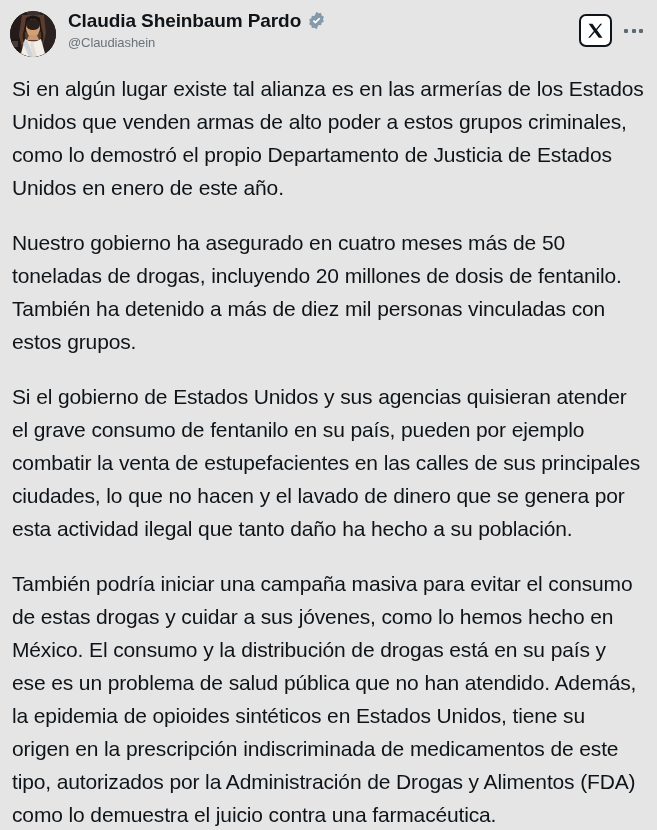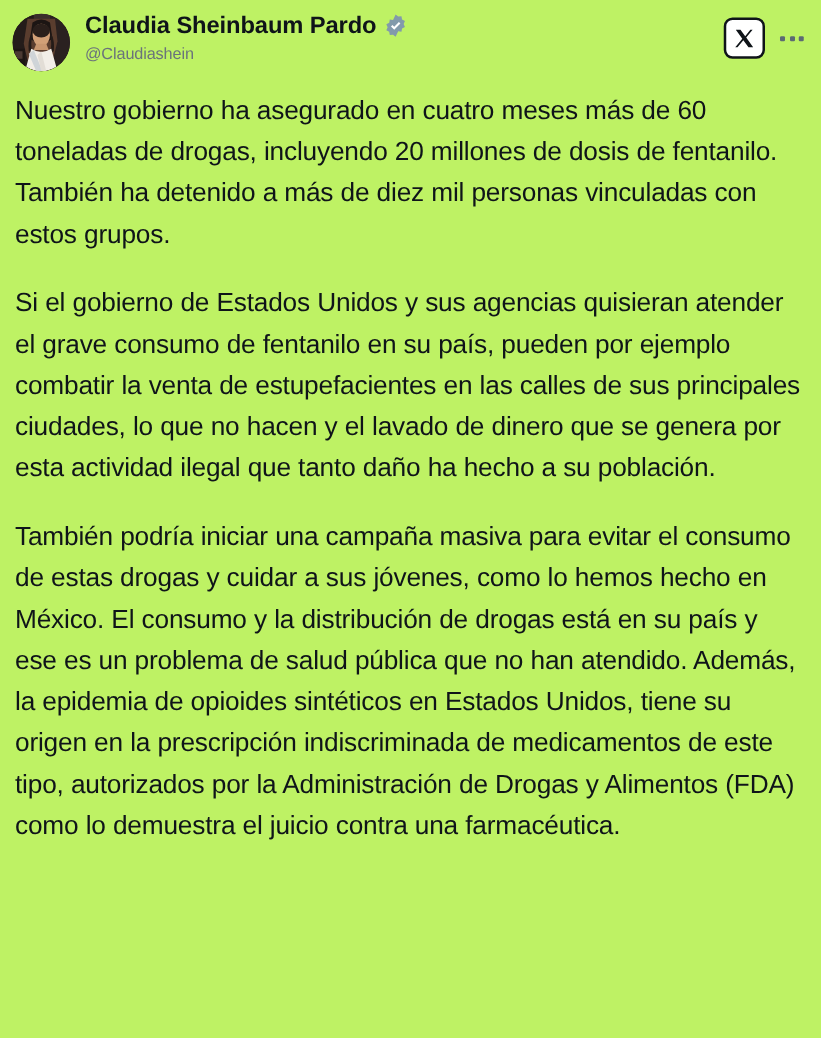--- a/index.html
+++ b/index.html
@@ -11,21 +11,21 @@
     width: 657px;
     height: 830px;
     overflow: hidden;
     font-family: "Liberation Sans", sans-serif;
     -webkit-font-smoothing: antialiased;
   }
 
   .tweet-card {
     width: 657px;
     height: 830px;
-    background: #bef264;
+    background: #e5e5e5;
     box-sizing: border-box;
     padding: 0;
     position: relative;
   }
 
   
   .tweet-header {
     display: flex;
     align-items: flex-start;
     padding: 10px 12px 0 10px;
@@ -188,18 +188,19 @@
       <div class="more-button">
         <span class="dot"></span>
         <span class="dot"></span>
         <span class="dot"></span>
       </div>
     </div>
 
   </div>
 
   <div class="tweet-body">
-    <p class="tweet-paragraph">Nuestro gobierno ha asegurado en cuatro meses más de 60 toneladas de drogas, incluyendo 20 millones de dosis de fentanilo. También ha detenido a más de diez mil personas vinculadas con estos grupos.</p>
+    <p class="tweet-paragraph">Si en algún lugar existe tal alianza es en las armerías de los Estados Unidos que venden armas de alto poder a estos grupos criminales, como lo demostró el propio Departamento de Justicia de Estados Unidos en enero de este año.</p>
+    <p class="tweet-paragraph">Nuestro gobierno ha asegurado en cuatro meses más de 50 toneladas de drogas, incluyendo 20 millones de dosis de fentanilo. También ha detenido a más de diez mil personas vinculadas con estos grupos.</p>
     <p class="tweet-paragraph">Si el gobierno de Estados Unidos y sus agencias quisieran atender el grave consumo de fentanilo en su país, pueden por ejemplo combatir la venta de estupefacientes en las calles de sus principales ciudades, lo que no hacen y el lavado de dinero que se genera por esta actividad ilegal que tanto daño ha hecho a su población.</p>
     <p class="tweet-paragraph">También podría iniciar una campaña masiva para evitar el consumo de estas drogas y cuidar a sus jóvenes, como lo hemos hecho en México. El consumo y la distribución de drogas está en su país y ese es un problema de salud pública que no han atendido. Además, la epidemia de opioides sintéticos en Estados Unidos, tiene su origen en la prescripción indiscriminada de medicamentos de este tipo, autorizados por la Administración de Drogas y Alimentos (FDA) como lo demuestra el juicio contra una farmacéutica.</p>
   </div>
 
 </div>
 
 </body></html>

